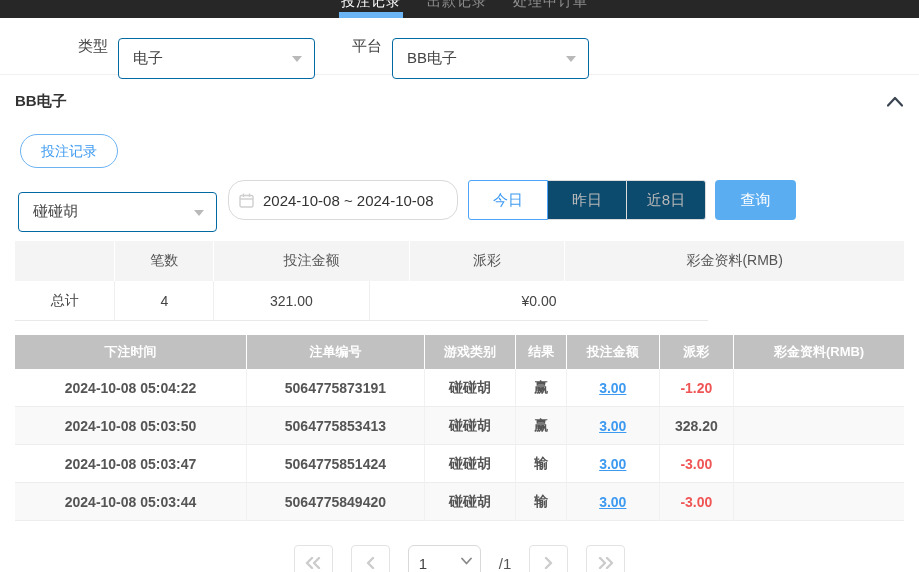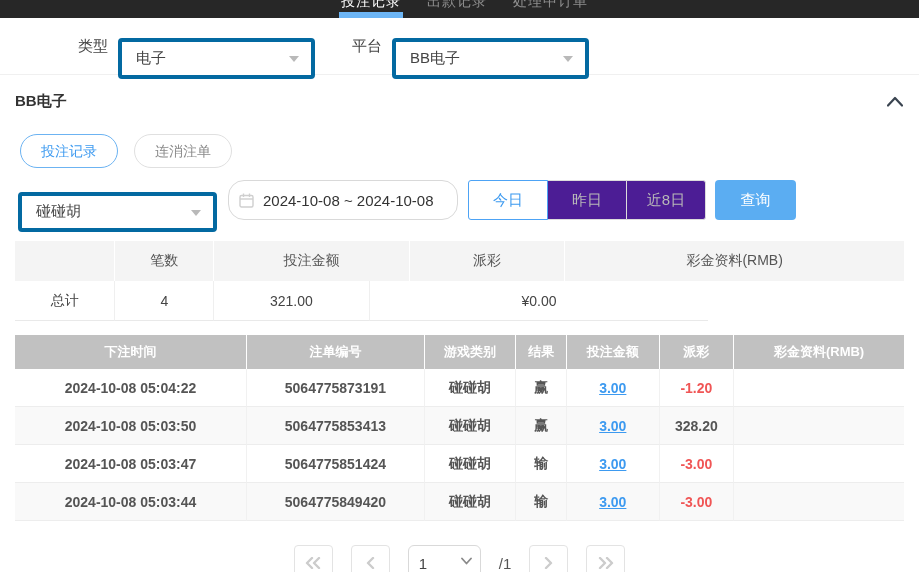--- a/index.html
+++ b/index.html
@@ -10,42 +10,42 @@
   
   .topbar { height:18px; background:#272727; overflow:hidden; position:relative; }
   .topbar-inner { display:flex; gap:26px; padding-left:341px; margin-top:-10px; }
   .toptab { position:relative; font-size:14px; color:#8f8f8f; padding:3px 0 8px; letter-spacing:1px; cursor:pointer; white-space:nowrap; }
   .toptab.active { color:#fff; }
   .toptab.active::after { content:""; position:absolute; left:-2px; right:-2px; bottom:0; height:7px; background:#6cb5f5; }
 
   
   .form-row { display:flex; align-items:center; margin-top:8px; height:41px; padding-left:78px; }
   .form-label { font-size:15px; color:#444; }
-  .select { position:relative; display:flex; align-items:center; width:197px; height:41px; border:4px solid #0369a1; border-radius:4px; margin-left:10px; padding:0 28px 0 14px; font-size:15px; color:#444; background:#fff; cursor:pointer;margin-top:23px; }
+  .select { position:relative; display:flex; align-items:center; width:197px; height:41px; border:1px solid #0369a1; border-radius:4px; margin-left:10px; padding:0 28px 0 14px; font-size:15px; color:#444; background:#fff; cursor:pointer;margin-top:23px; }
   .caret { position:absolute; right:12px; top:50%; margin-top:-2px; width:0; height:0; border-left:5px solid transparent; border-right:5px solid transparent; border-top:6px solid #b9b9b9; }
   .form-gap { width:37px; }
   .section-divider { border-bottom:1px solid #f0f0f0; margin-top:7px; }
 
   
   .panel-header { display:flex; align-items:center; justify-content:space-between; padding:12px 16px 0 15px; height:41px; }
   .panel-title { font-size:15px; font-weight:bold; color:#333; }
   .collapse-btn { cursor:pointer; display:flex; align-items:center; }
 
   
   .pills { display:flex; gap:16px; margin:18px 0 0 20px; }
   .pill { height:34px; line-height:32px; padding:0 20px; border-radius:17px; font-size:14px; border:1px solid #e0e0e0; color:#8a8a8a; background:#fff; cursor:pointer; }
   .pill.active { border-color:#6cb3f2; color:#3d9af0; }
 
   
   .query-row { display:flex; align-items:center; margin:12px 0 0 18px; height:40px; }
   .query-row .select { width:199px; height:40px; margin-left:0; }
   .datebox { display:flex; align-items:center; gap:9px; width:230px; height:40px; border:1px solid #d9d9d9; border-radius:16px; margin-left:11px; padding:0 10px; cursor:pointer; }
   .datebox .date-text { font-size:15px; color:#333; white-space:nowrap; }
   .seg-group { display:flex; margin-left:10px; }
-  .seg { width:80px; height:40px; background:#4c1d95; border:1px solid #dcdcdc; font-size:15px; color:#b8b8b8; cursor:pointer; margin-left:-1px; font-family:inherit; }
+  .seg { width:80px; height:40px; background:#0c4a6e; border:1px solid #dcdcdc; font-size:15px; color:#b8b8b8; cursor:pointer; margin-left:-1px; font-family:inherit; }
   .seg:first-child { margin-left:0; border-radius:3px 0 0 3px; }
   .seg:last-child { border-radius:0 3px 3px 0; }
   .seg.active { border-color:#4da3f5; color:#3d9af0; position:relative; z-index:2; background:#fff;font-family:Liberation Serif, serif; }
   .search-btn { width:81px; height:40px; margin-left:9px; background:#5badf2; border:none; border-radius:4px; color:#fff; font-size:15px; cursor:pointer; font-family:inherit; }
 
   
   .sum-table { margin:21px 15px 0; font-size:14px; }
   .sum-row { display:flex; }
   .sum-cell { display:flex; align-items:center; justify-content:center; height:40px; }
   .sum-head .sum-cell { background:#f4f4f4; color:#555; border-right:1px solid #fff; }
@@ -108,21 +108,20 @@
     <h2 class="panel-title">BB电子</h2>
     <span class="collapse-btn">
       <svg width="16" height="11" viewBox="0 0 16 11">
           <polyline points="1,9.5 8,2 15,9.5" fill="none" stroke="#3a4450" stroke-width="2.2" stroke-linecap="round" stroke-linejoin="round"></polyline>
         </svg>
     </span>
   </section>
 
   <div class="pills">
     <button class="pill active">投注记录</button>
-    <button class="pill">连消注单</button>
   </div>
 
   <div class="query-row">
     <div class="select">
       <span>碰碰胡</span>
       <i class="caret"></i>
     </div>
     <div class="datebox">
       <svg width="15" height="15" viewBox="0 0 15 15">
           <rect x="1" y="2.5" width="13" height="11.5" rx="1.5" fill="none" stroke="#cfcfcf" stroke-width="1.4"></rect>

